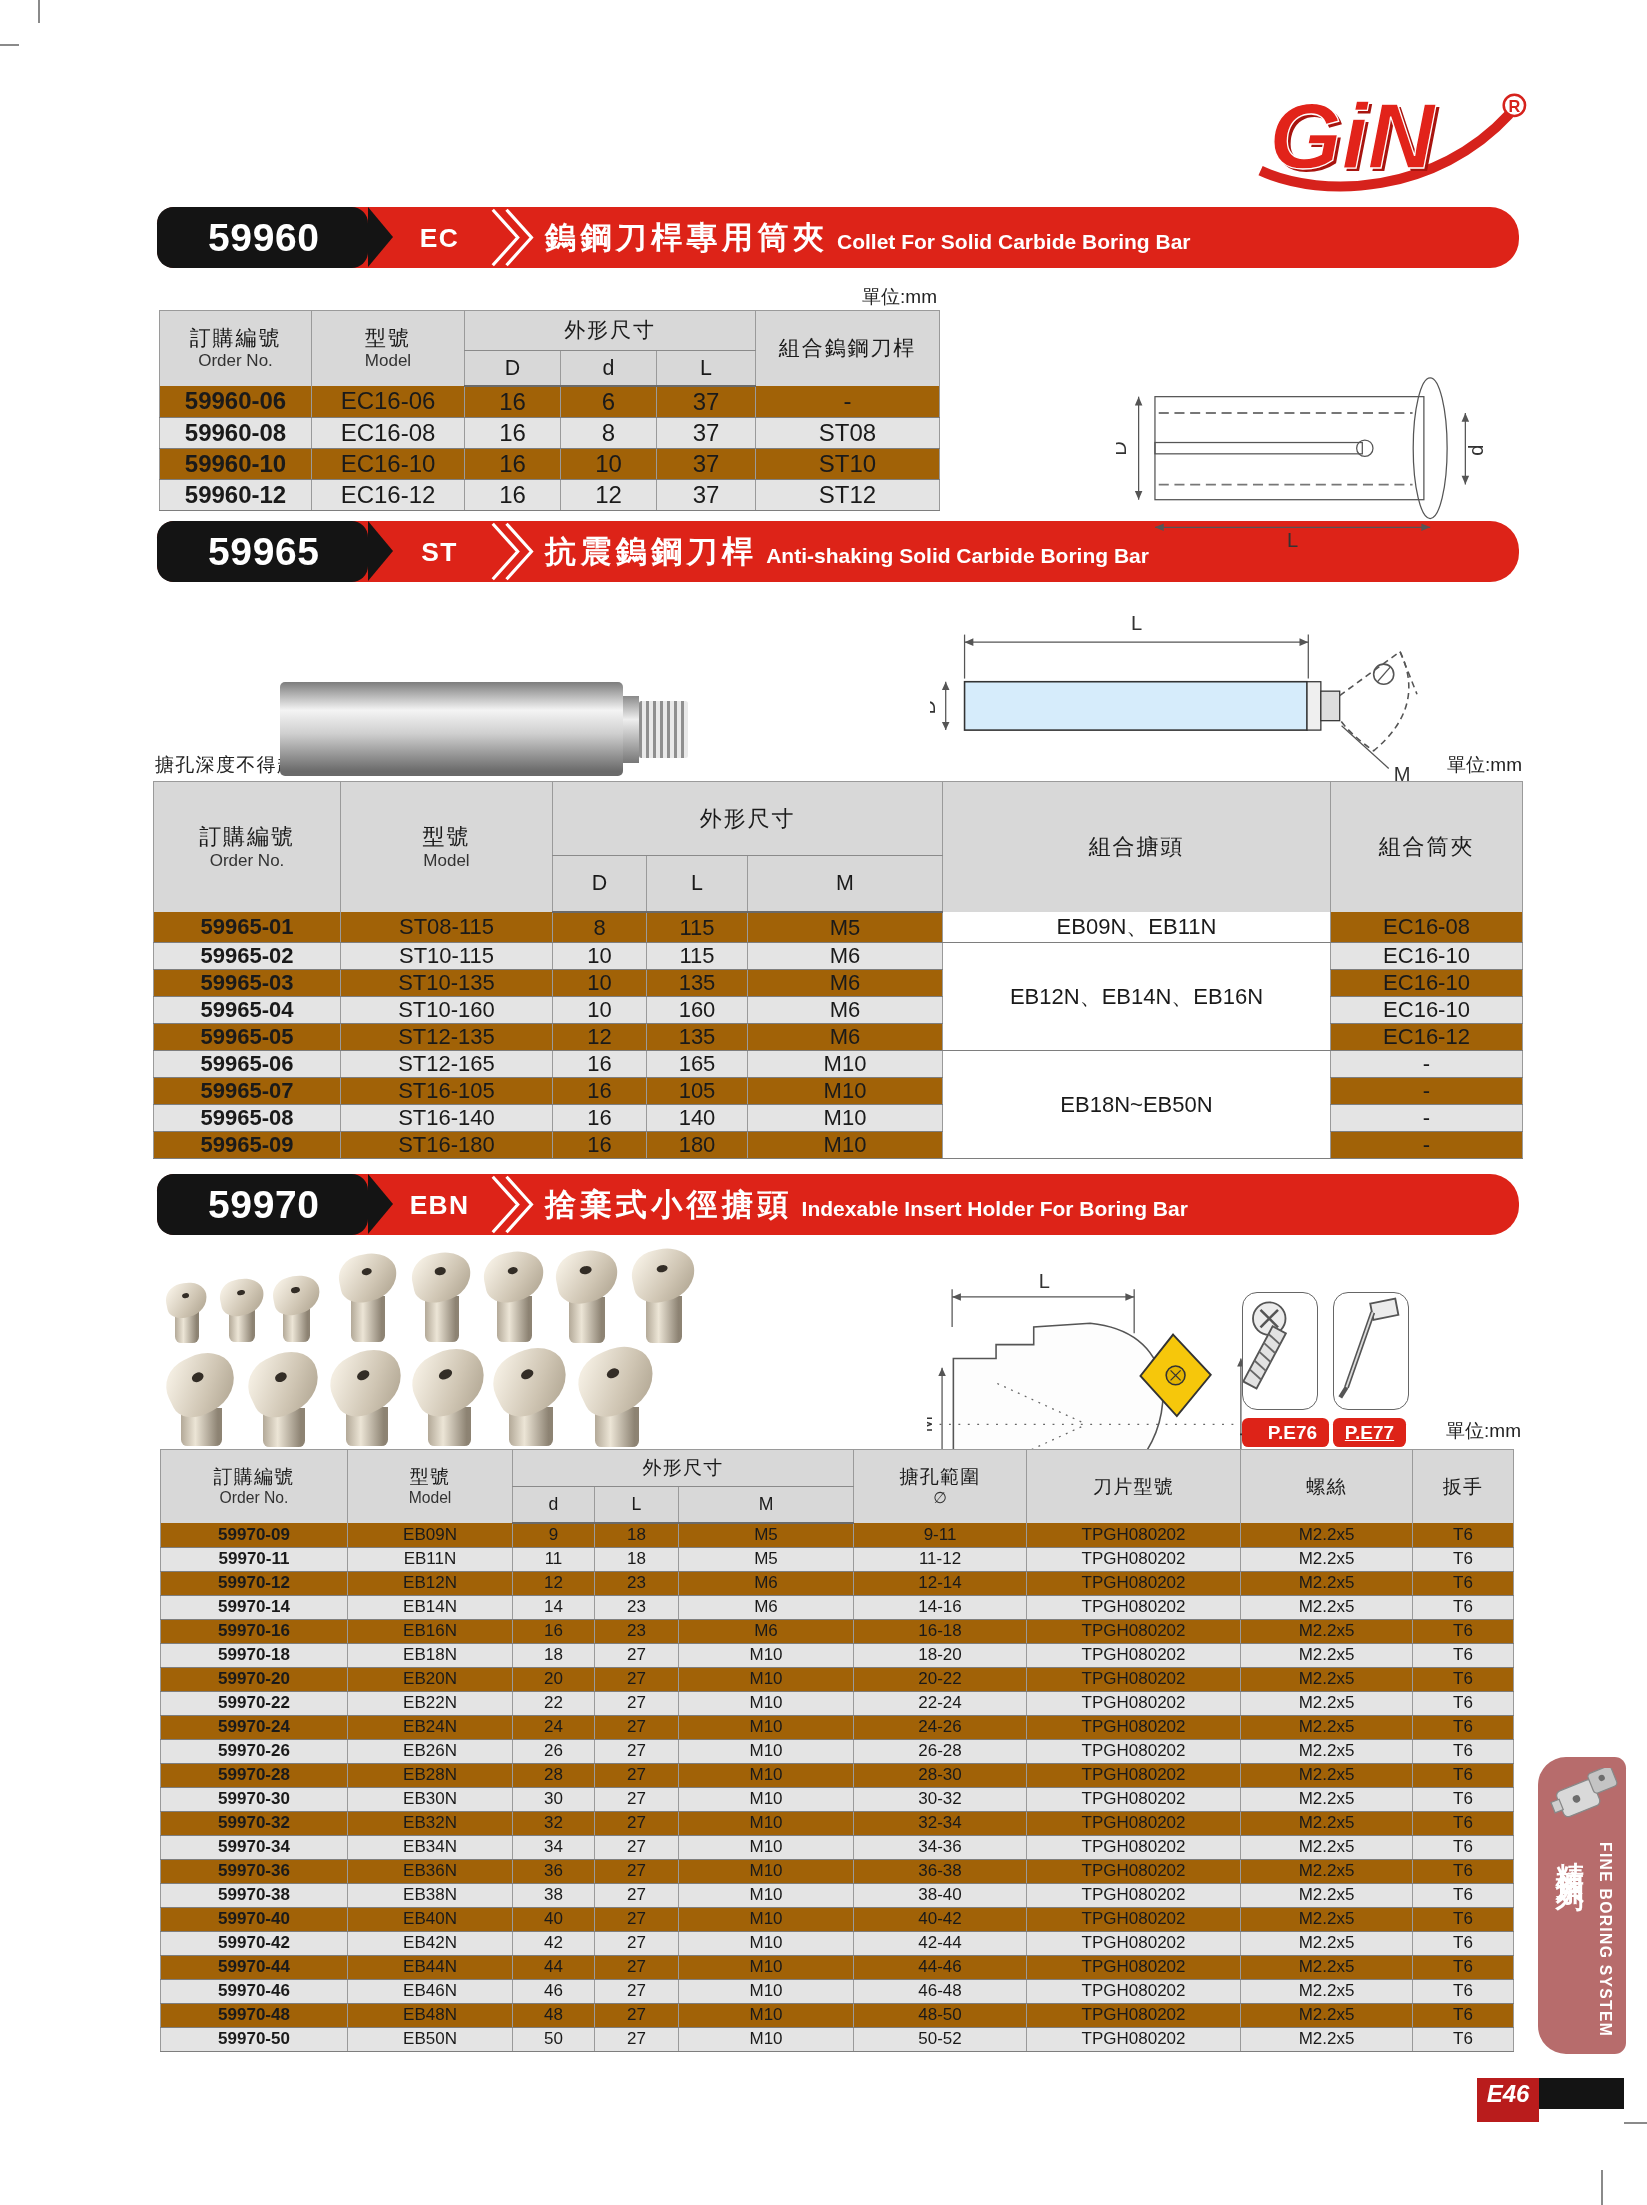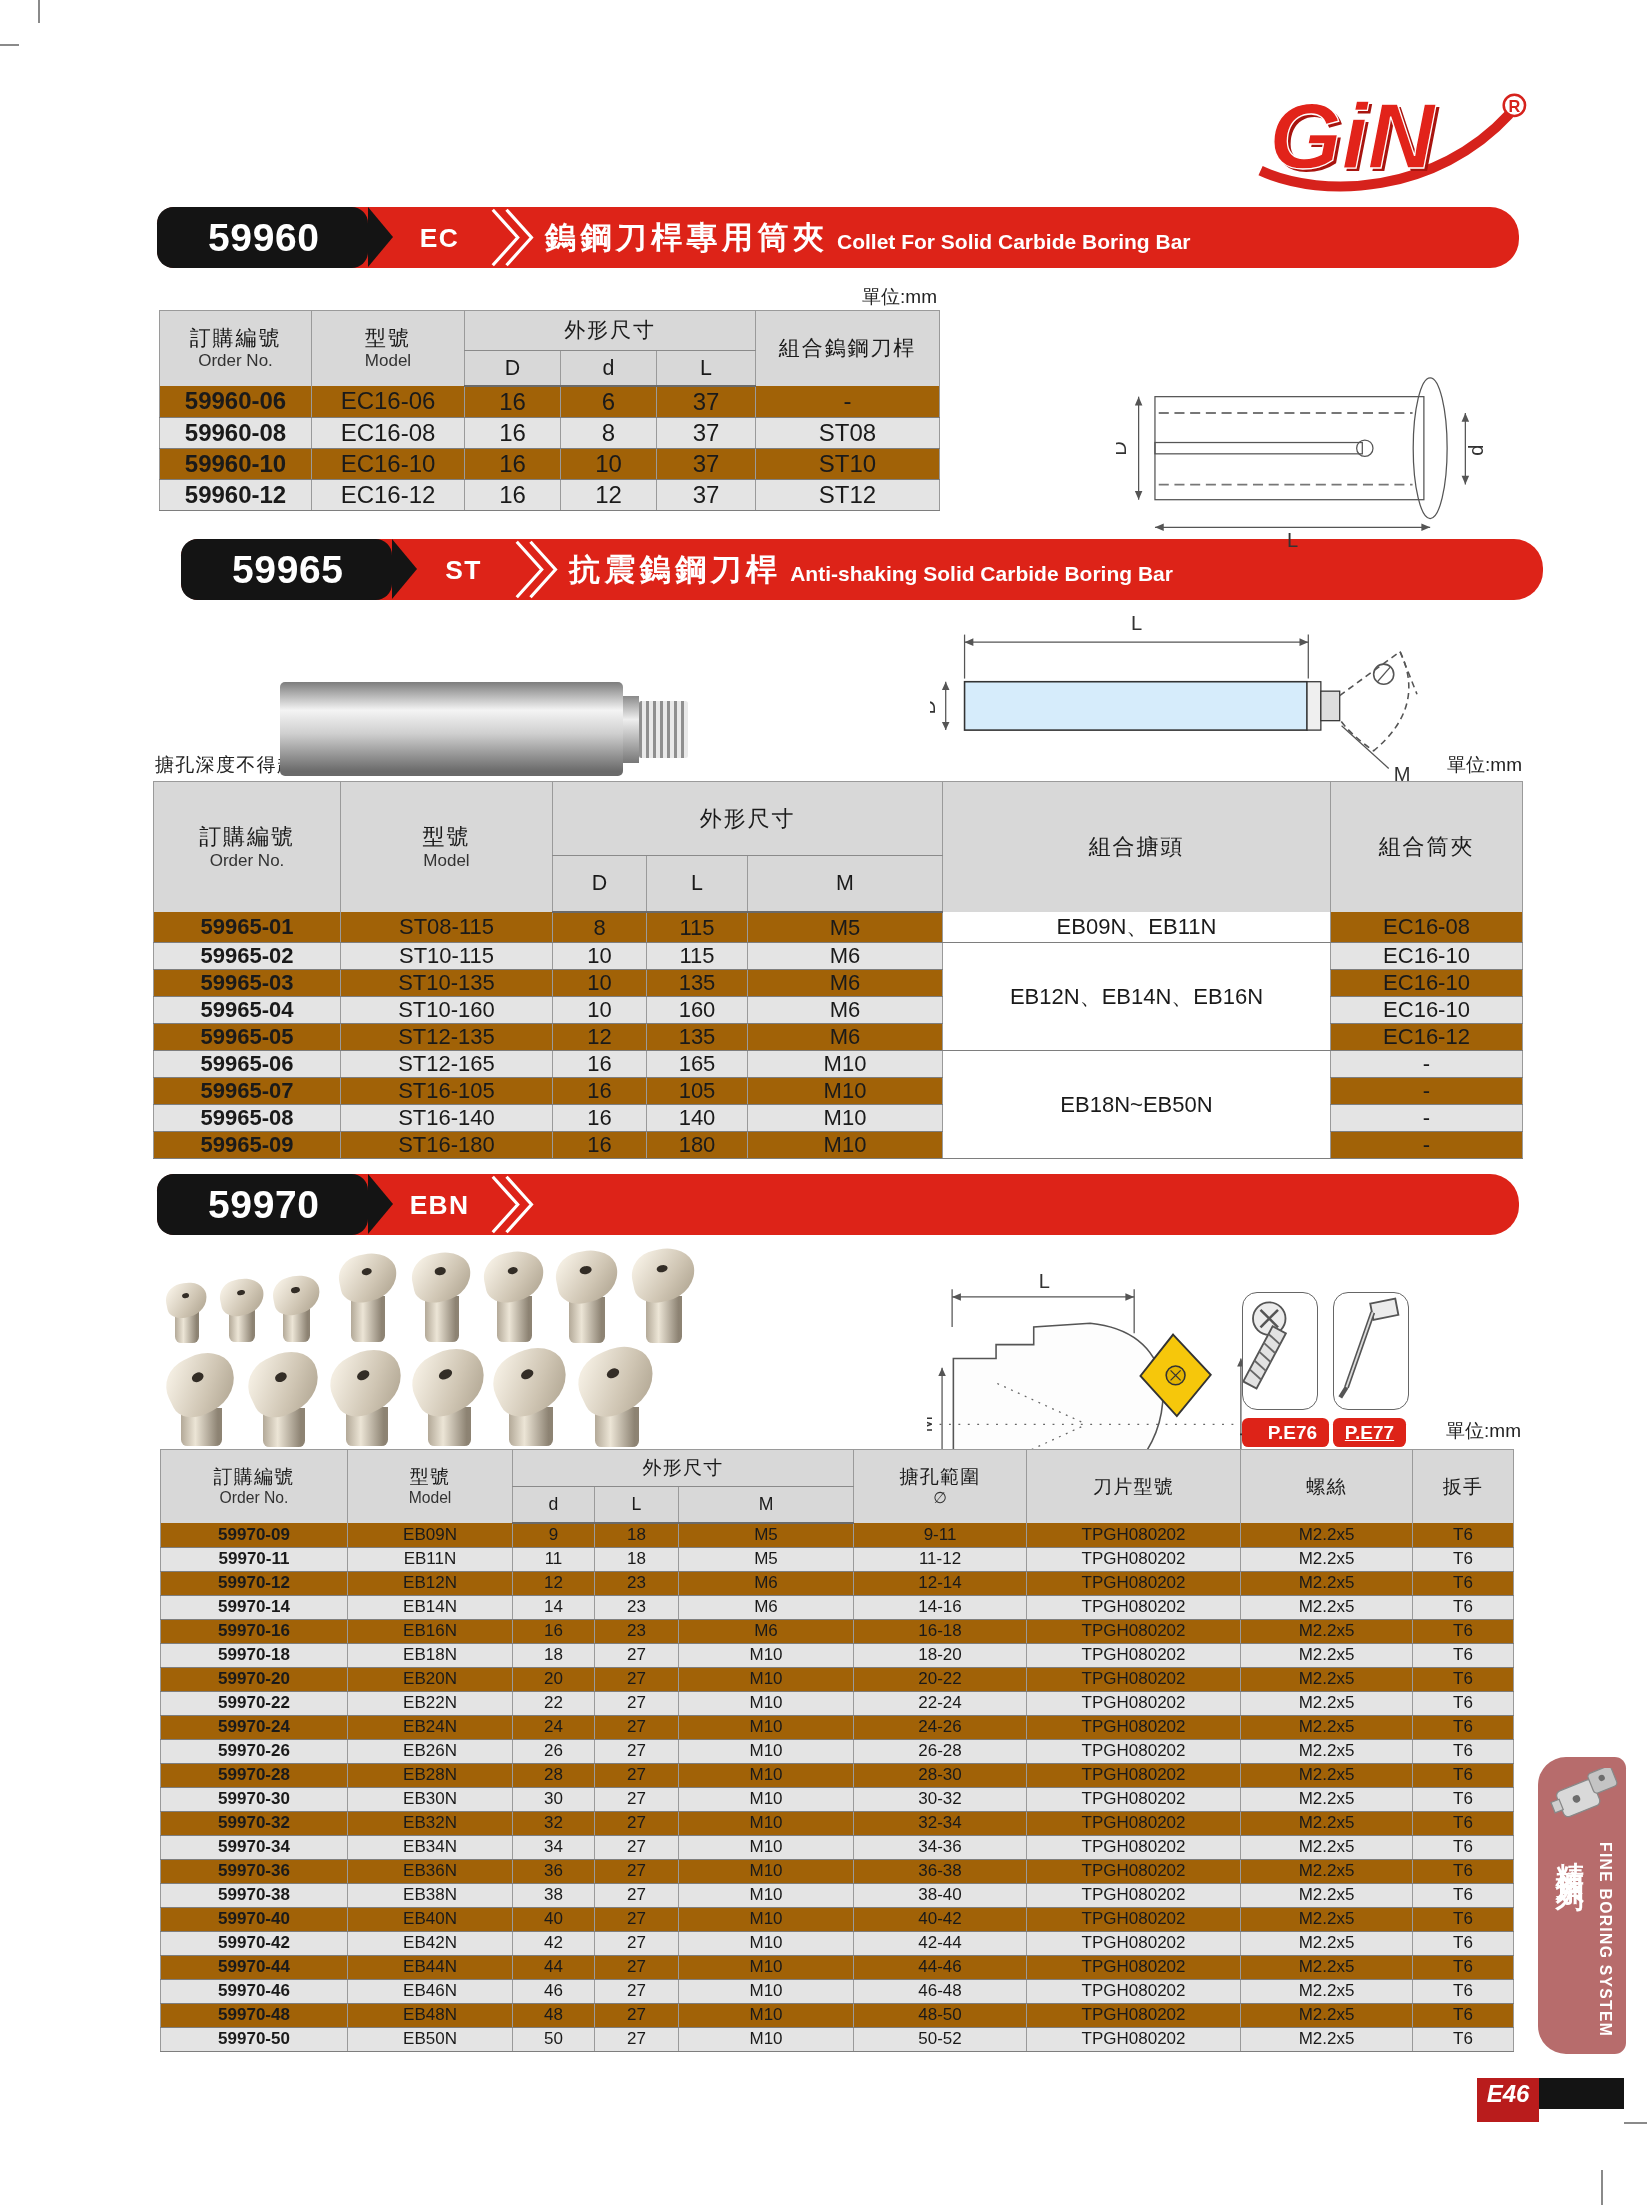--- a/index.html
+++ b/index.html
@@ -134,21 +134,21 @@
   <svg class="chev" width="50" height="61" viewBox="0 0 80 97">
     <polyline points="6,4 46,48.5 6,93" stroke="#fff" stroke-width="5" fill="none"></polyline>
     <polyline points="28,4 68,48.5 28,93" stroke="#fff" stroke-width="5" fill="none"></polyline>
   </svg>
   <div class="title">
       <span class="t-zh">鎢鋼刀桿專用筒夾</span>
     <span class="t-en">Collet For Solid Carbide Boring Bar</span>
     </div>
 </div>
 
-<div class="banner" id="banner2" style="top:539px;margin-left:24px;">
+<div class="banner" id="banner2" style="top:521px;">
   <div class="red"></div>
   <div class="blk"></div>
   <div class="num">59965</div>
   <div class="code">ST</div>
   <svg class="chev" width="50" height="61" viewBox="0 0 80 97">
     <polyline points="6,4 46,48.5 6,93" stroke="#fff" stroke-width="5" fill="none"></polyline>
     <polyline points="28,4 68,48.5 28,93" stroke="#fff" stroke-width="5" fill="none"></polyline>
   </svg>
   <div class="title">
       <span class="t-zh">抗震鎢鋼刀桿</span>
@@ -158,20 +158,24 @@
 
 <div class="banner" id="banner3" style="top:1174px;">
   <div class="red"></div>
   <div class="blk"></div>
   <div class="num">59970</div>
   <div class="code">EBN</div>
   <svg class="chev" width="50" height="61" viewBox="0 0 80 97">
     <polyline points="6,4 46,48.5 6,93" stroke="#fff" stroke-width="5" fill="none"></polyline>
     <polyline points="28,4 68,48.5 28,93" stroke="#fff" stroke-width="5" fill="none"></polyline>
   </svg>
+  <div class="title">
+      <span class="t-zh">捨棄式小徑搪頭</span>
+    <span class="t-en">Indexable Insert Holder For Boring Bar</span>
+    </div>
 </div>
 
 <div class="unit" style="left:748px;top:284px;width:189px;text-align:right;">單位:mm</div>
 <div class="unit" style="left:1333px;top:752px;width:189px;text-align:right;">單位:mm</div>
 <div class="unit" style="left:1414px;top:1418px;width:107px;text-align:right;">單位:mm</div>
 <div id="note2" class="abs">搪孔深度不得超過孔徑六倍。</div>
 
 <table id="t1">
   <colgroup>
       <col style="width:152px">

